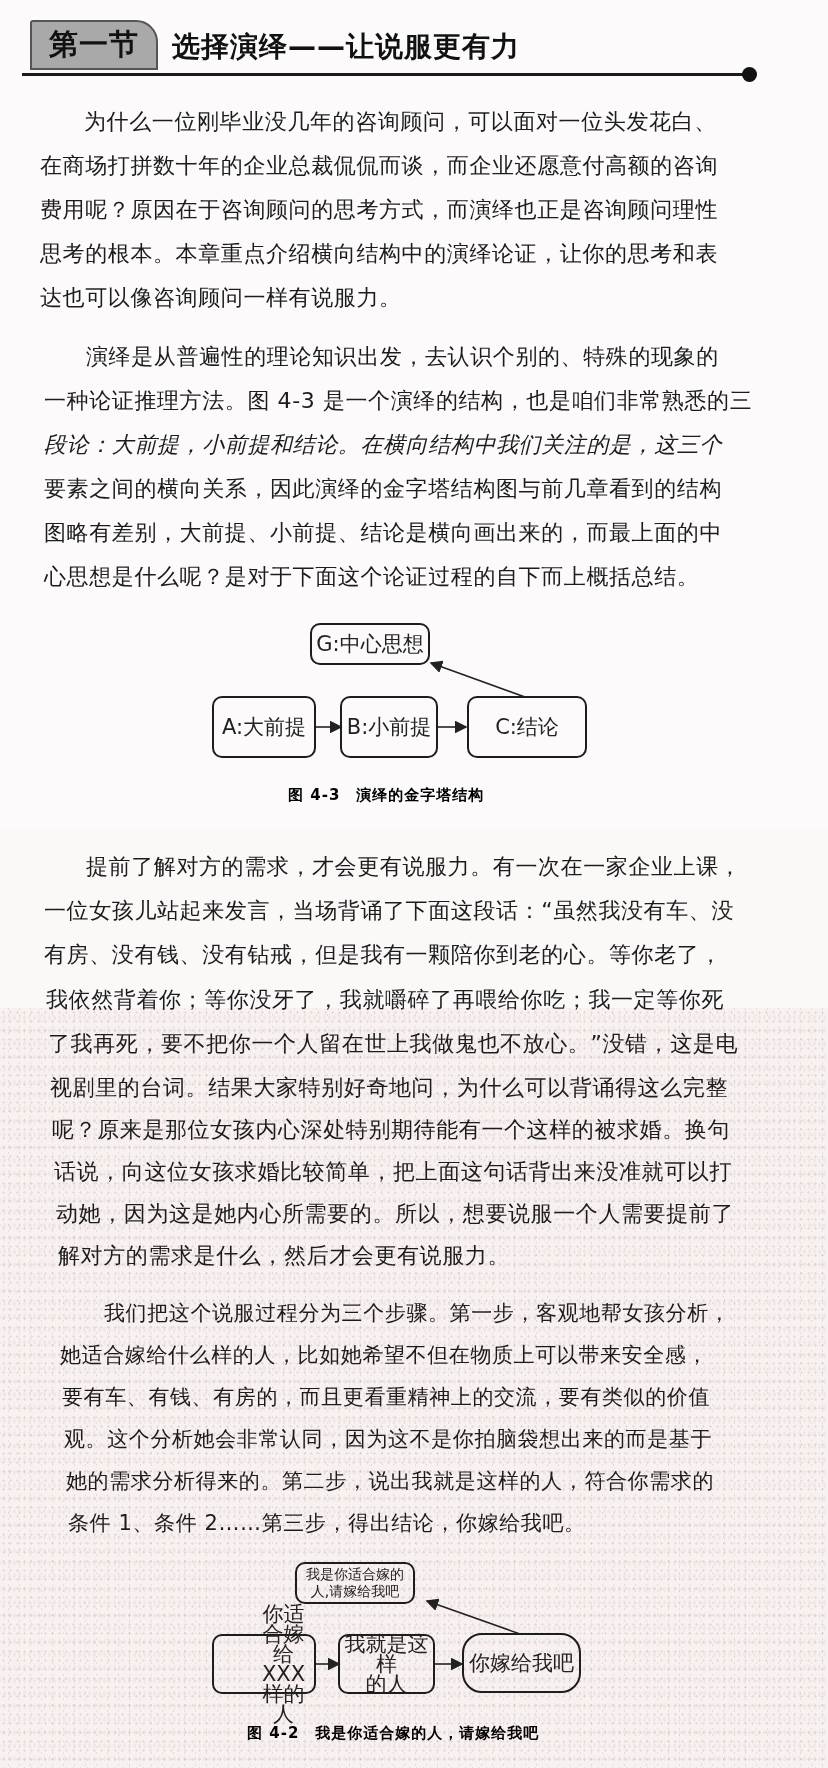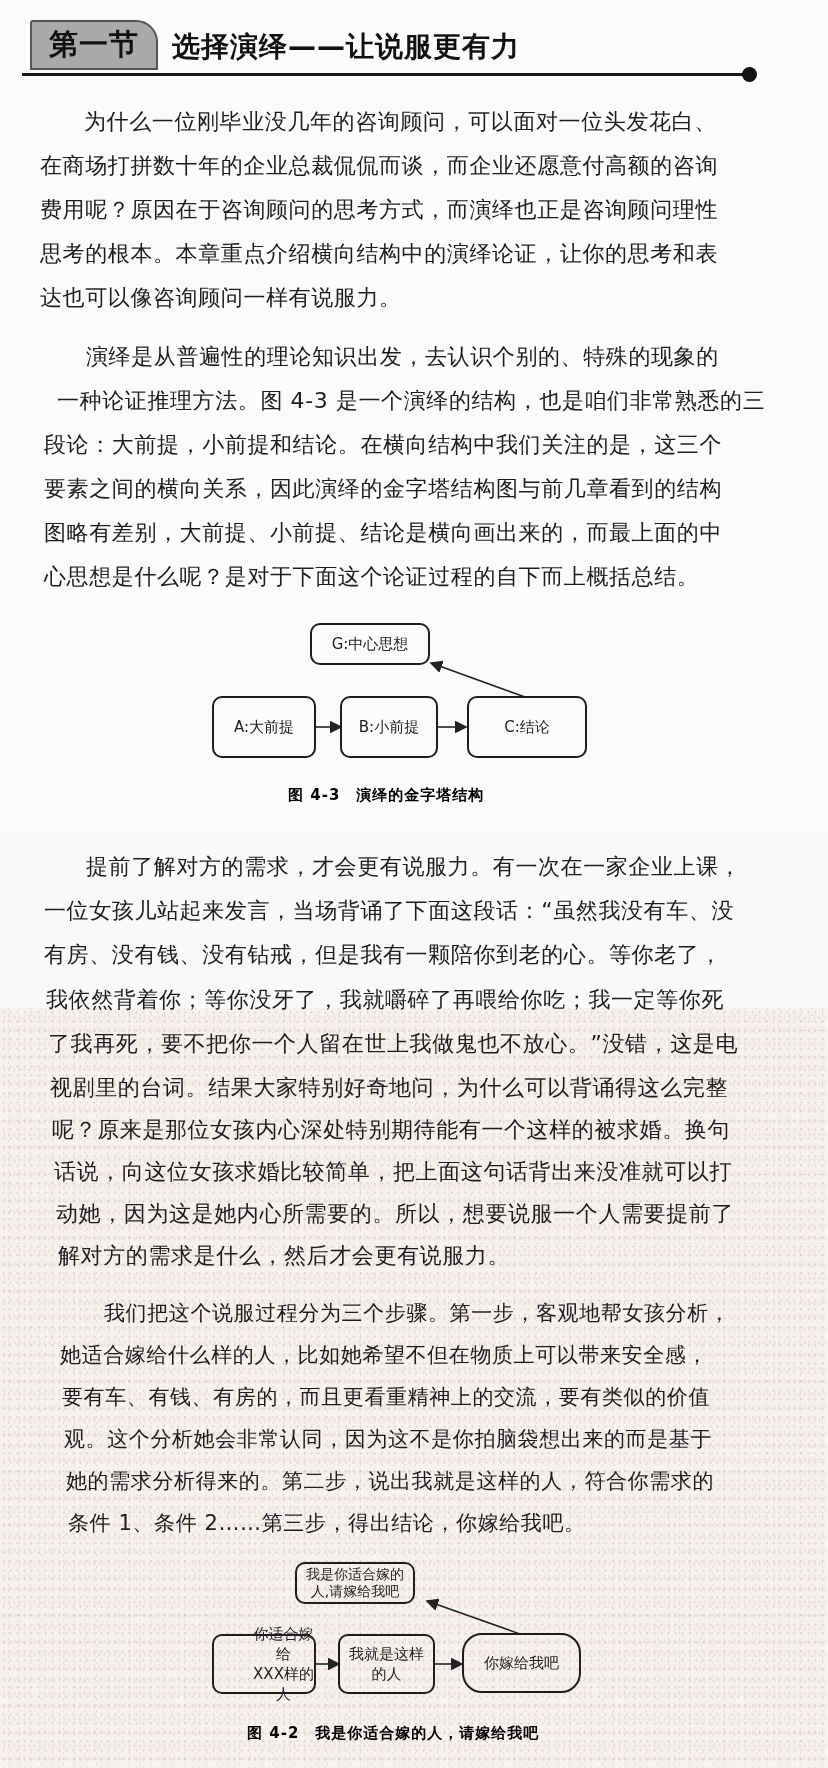--- a/index.html
+++ b/index.html
@@ -51,21 +51,21 @@
   
   .para {
     position:absolute; font-size:22px; letter-spacing:0.6px; color:#1c1c1c;
   }
   .para .line { position:absolute; left:0; white-space:nowrap; }
 
   
   .dbox {
     position:absolute; border:2.5px solid #1d1d1d; border-radius:10px; background:transparent;
     box-sizing:border-box; display:flex; align-items:center; justify-content:center;
-    text-align:center; font-size:15px; color:#222; line-height:20px;
+    text-align:center; font-size:21px; color:#222; line-height:20px;
   }
   .caption {
     position:absolute; font-weight:bold; font-size:15px; color:#000000; letter-spacing:1px; white-space:pre;
   }
   svg.arrows { position:absolute; left:0; top:0; overflow:visible; }
 </style>
 </head>
 <body>
 
 <div class="page-top"></div>
@@ -80,22 +80,22 @@
 <div class="para" style="left:0;top:0;">
   <div class="line" style="left:84px;top:107px;">为什么一位刚毕业没几年的咨询顾问，可以面对一位头发花白、</div>
   <div class="line" style="left:40px;top:151px;">在商场打拼数十年的企业总裁侃侃而谈，而企业还愿意付高额的咨询</div>
   <div class="line" style="left:40px;top:195px;">费用呢？原因在于咨询顾问的思考方式，而演绎也正是咨询顾问理性</div>
   <div class="line" style="left:40px;top:239px;">思考的根本。本章重点介绍横向结构中的演绎论证，让你的思考和表</div>
   <div class="line" style="left:40px;top:283px;">达也可以像咨询顾问一样有说服力。</div>
 </div>
 
 <div class="para" style="left:0;top:0;">
   <div class="line" style="left:86px;top:342px;">演绎是从普遍性的理论知识出发，去认识个别的、特殊的现象的</div>
-  <div class="line" style="left:44px;top:386px;margin-left:13px;">一种论证推理方法。图 4-3 是一个演绎的结构，也是咱们非常熟悉的三</div>
-  <div class="line" style="left:44px;top:430px;">段论：大前提，小前提和结论。在横向结构中我们关注的是，这三个</div>
+  <div class="line" style="left:44px;top:386px;">一种论证推理方法。图 4-3 是一个演绎的结构，也是咱们非常熟悉的三</div>
+  <div class="line" style="left:44px;top:430px;font-style:italic;">段论：大前提，小前提和结论。在横向结构中我们关注的是，这三个</div>
   <div class="line" style="left:44px;top:474px;">要素之间的横向关系，因此演绎的金字塔结构图与前几章看到的结构</div>
   <div class="line" style="left:44px;top:518px;">图略有差别，大前提、小前提、结论是横向画出来的，而最上面的中</div>
   <div class="line" style="left:44px;top:562px;">心思想是什么呢？是对于下面这个论证过程的自下而上概括总结。</div>
 </div>
 
 <div>
   <svg class="arrows" width="828" height="1768">
     <defs>
       <marker id="ah" markerWidth="8" markerHeight="8" refX="7" refY="4" orient="auto">
         <path d="M0,0 L8,4 L0,8 z" fill="#222"></path>

